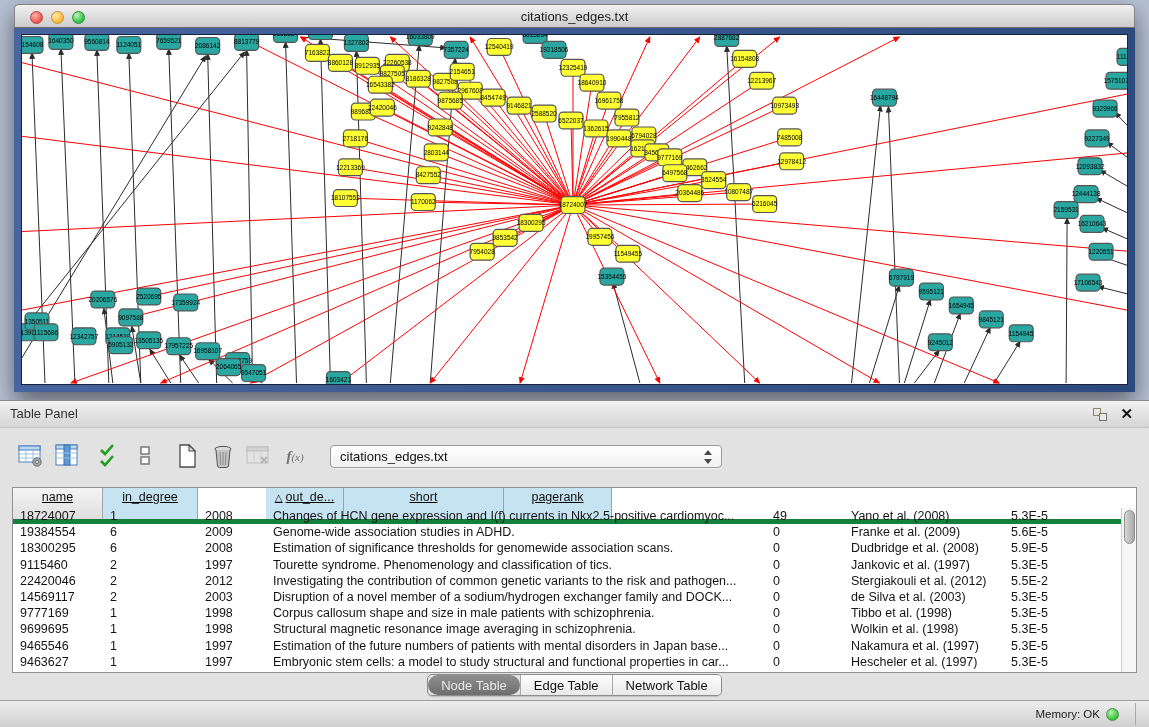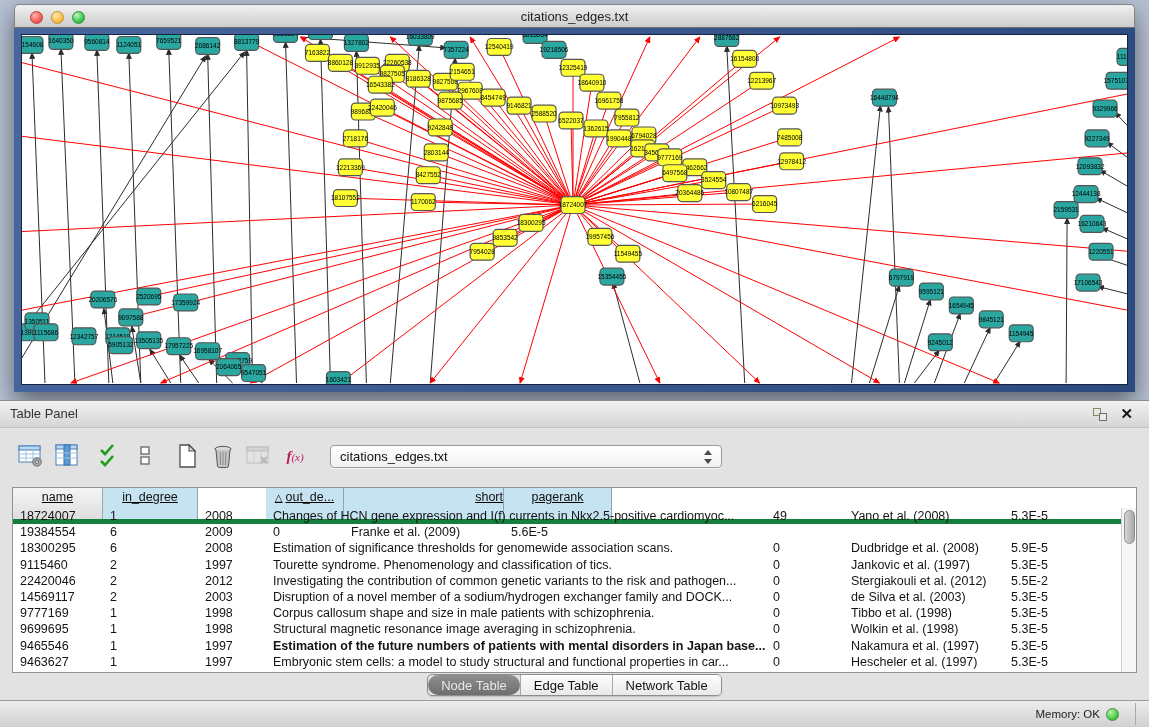--- a/index.html
+++ b/index.html
@@ -31,21 +31,21 @@
   .panel-title { position:absolute; left:10px; top:0; line-height:26px; font-size:13px; color:#333; }
   .float-ic { position:absolute; right:42px; top:7px; width:14px; height:13px; }
   .float-ic .sq1 { position:absolute; left:0; top:0; width:8px; height:8px; border:1.5px solid #8a8a5e; background:transparent; }
   .float-ic .sq2 { position:absolute; right:0; bottom:0; width:8px; height:8px; border:1.5px solid #6f6f6f; background:#e9e9e9; }
   .close-ic { position:absolute; right:16px; top:4px; font-size:15px; font-weight:bold; color:#151515; cursor:default; }
 
   .toolbar { position:absolute; top:27px; left:0; right:0; height:56px;
     display:flex; align-items:center; padding-left:16px; }
   .tbtn { width:30px; height:26px; margin-right:6px; display:flex; align-items:center; justify-content:center; }
   .tbtn.gap { margin-right:12px; }
-  .fx { font-size:15px; color:#be185d; font-style:italic; font-family:"Liberation Serif",serif; letter-spacing:0; }
+  .fx { font-size:15px; color:#737373; font-style:italic; font-family:"Liberation Serif",serif; letter-spacing:0; }
   .fx .sm { font-size:11px; }
   .dropdown { margin-left:14px; width:392px; height:23px; border:1px solid #9b9b9b; border-radius:4px;
     background:linear-gradient(#ffffff,#f1f1f1); position:relative; font-size:13px; color:#111;
     line-height:21px; padding-left:9px; box-shadow:0 1px 0 rgba(255,255,255,.6); }
   .dd-stepper { position:absolute; right:7px; top:3px; width:11px; height:16px; }
   .dd-stepper i { position:absolute; left:1px; width:0; height:0; border-left:4.5px solid transparent; border-right:4.5px solid transparent; }
   .dd-stepper .up { top:1px; border-bottom:5px solid #4a4a4a; }
   .dd-stepper .dn { bottom:1px; border-top:5px solid #4a4a4a; }
 
   .tablewrap { position:absolute; left:12px; right:12px; top:86px; height:186px;
@@ -511,38 +511,39 @@
         </span>
     </div>
   </div>
 
   <div class="tablewrap">
     <div class="thead" id="thead">
         <div class="th gray" style="width: 90px;">name</div>
         <div class="th" style="width: 95px;">in_degree</div>
         <div class="th" style="width: 68px; margin-top: 40px;">year</div>
         <div class="th" style="width: 78px;"><span class="sort">△</span>out_de...</div>
-        <div class="th" style="width: 160px; text-align: right;">short</div>
+        <div class="th" style="width: 160px;">short</div>
         <div class="th" style="width: 108px;">pagerank</div>
         <div class="th" style="background: rgb(255, 255, 255); border-right: none; width: 23px;"></div>
       </div>
     <div class="tbody" id="tbody">
         <div class="trow">
           <div class="td" style="width: 90px;">18724007</div>
           <div class="td" style="width: 95px;">1</div>
           <div class="td" style="width: 68px;">2008</div>
           <div class="td" style="width: 500px;">Changes of HCN gene expression and I(f) currents in Nkx2.5-positive cardiomyoc...</div>
           <div class="td" style="width: 78px;">49</div>
           <div class="td" style="width: 160px;">Yano et al. (2008)</div>
           <div class="td" style="width: 108px;">5.3E-5</div>
         </div>
         <div class="trow">
           <div class="td" style="width: 90px;">19384554</div>
           <div class="td" style="width: 95px;">6</div>
           <div class="td" style="width: 68px;">2009</div>
+          <div class="td" style="width: 500px;">Genome-wide association studies in ADHD.</div>
           <div class="td" style="width: 78px;">0</div>
           <div class="td" style="width: 160px;">Franke et al. (2009)</div>
           <div class="td" style="width: 108px;">5.6E-5</div>
         </div>
         <div class="trow">
           <div class="td" style="width: 90px;">18300295</div>
           <div class="td" style="width: 95px;">6</div>
           <div class="td" style="width: 68px;">2008</div>
           <div class="td" style="width: 500px;">Estimation of significance thresholds for genomewide association scans.</div>
           <div class="td" style="width: 78px;">0</div>
@@ -591,21 +592,21 @@
           <div class="td" style="width: 68px;">1998</div>
           <div class="td" style="width: 500px;">Structural magnetic resonance image averaging in schizophrenia.</div>
           <div class="td" style="width: 78px;">0</div>
           <div class="td" style="width: 160px;">Wolkin et al. (1998)</div>
           <div class="td" style="width: 108px;">5.3E-5</div>
         </div>
         <div class="trow">
           <div class="td" style="width: 90px;">9465546</div>
           <div class="td" style="width: 95px;">1</div>
           <div class="td" style="width: 68px;">1997</div>
-          <div class="td" style="width: 500px; font-weight: bold;">Estimation of the future numbers of patients with mental disorders in Japan base...</div>
+          <div class="td" style="width: 500px;">Estimation of the future numbers of patients with mental disorders in Japan base...</div>
           <div class="td" style="width: 78px;">0</div>
           <div class="td" style="width: 160px;">Nakamura et al. (1997)</div>
           <div class="td" style="width: 108px;">5.3E-5</div>
         </div>
         <div class="trow">
           <div class="td" style="width: 90px;">9463627</div>
           <div class="td" style="width: 95px;">1</div>
           <div class="td" style="width: 68px;">1997</div>
           <div class="td" style="width: 500px;">Embryonic stem cells: a model to study structural and functional properties in car...</div>
           <div class="td" style="width: 78px;">0</div>

